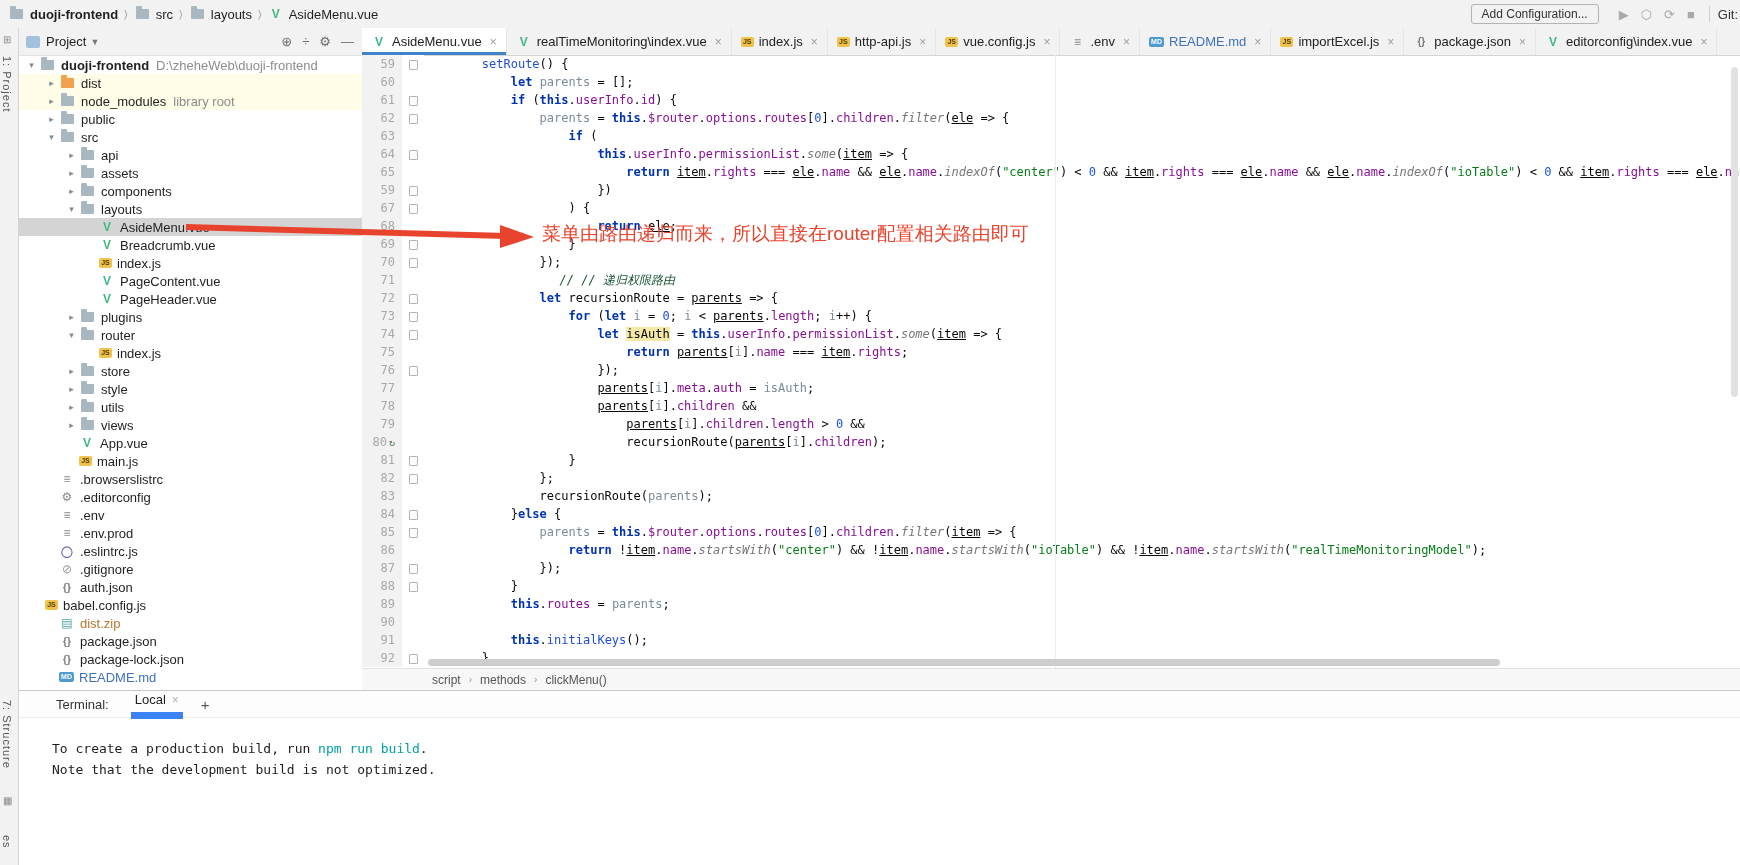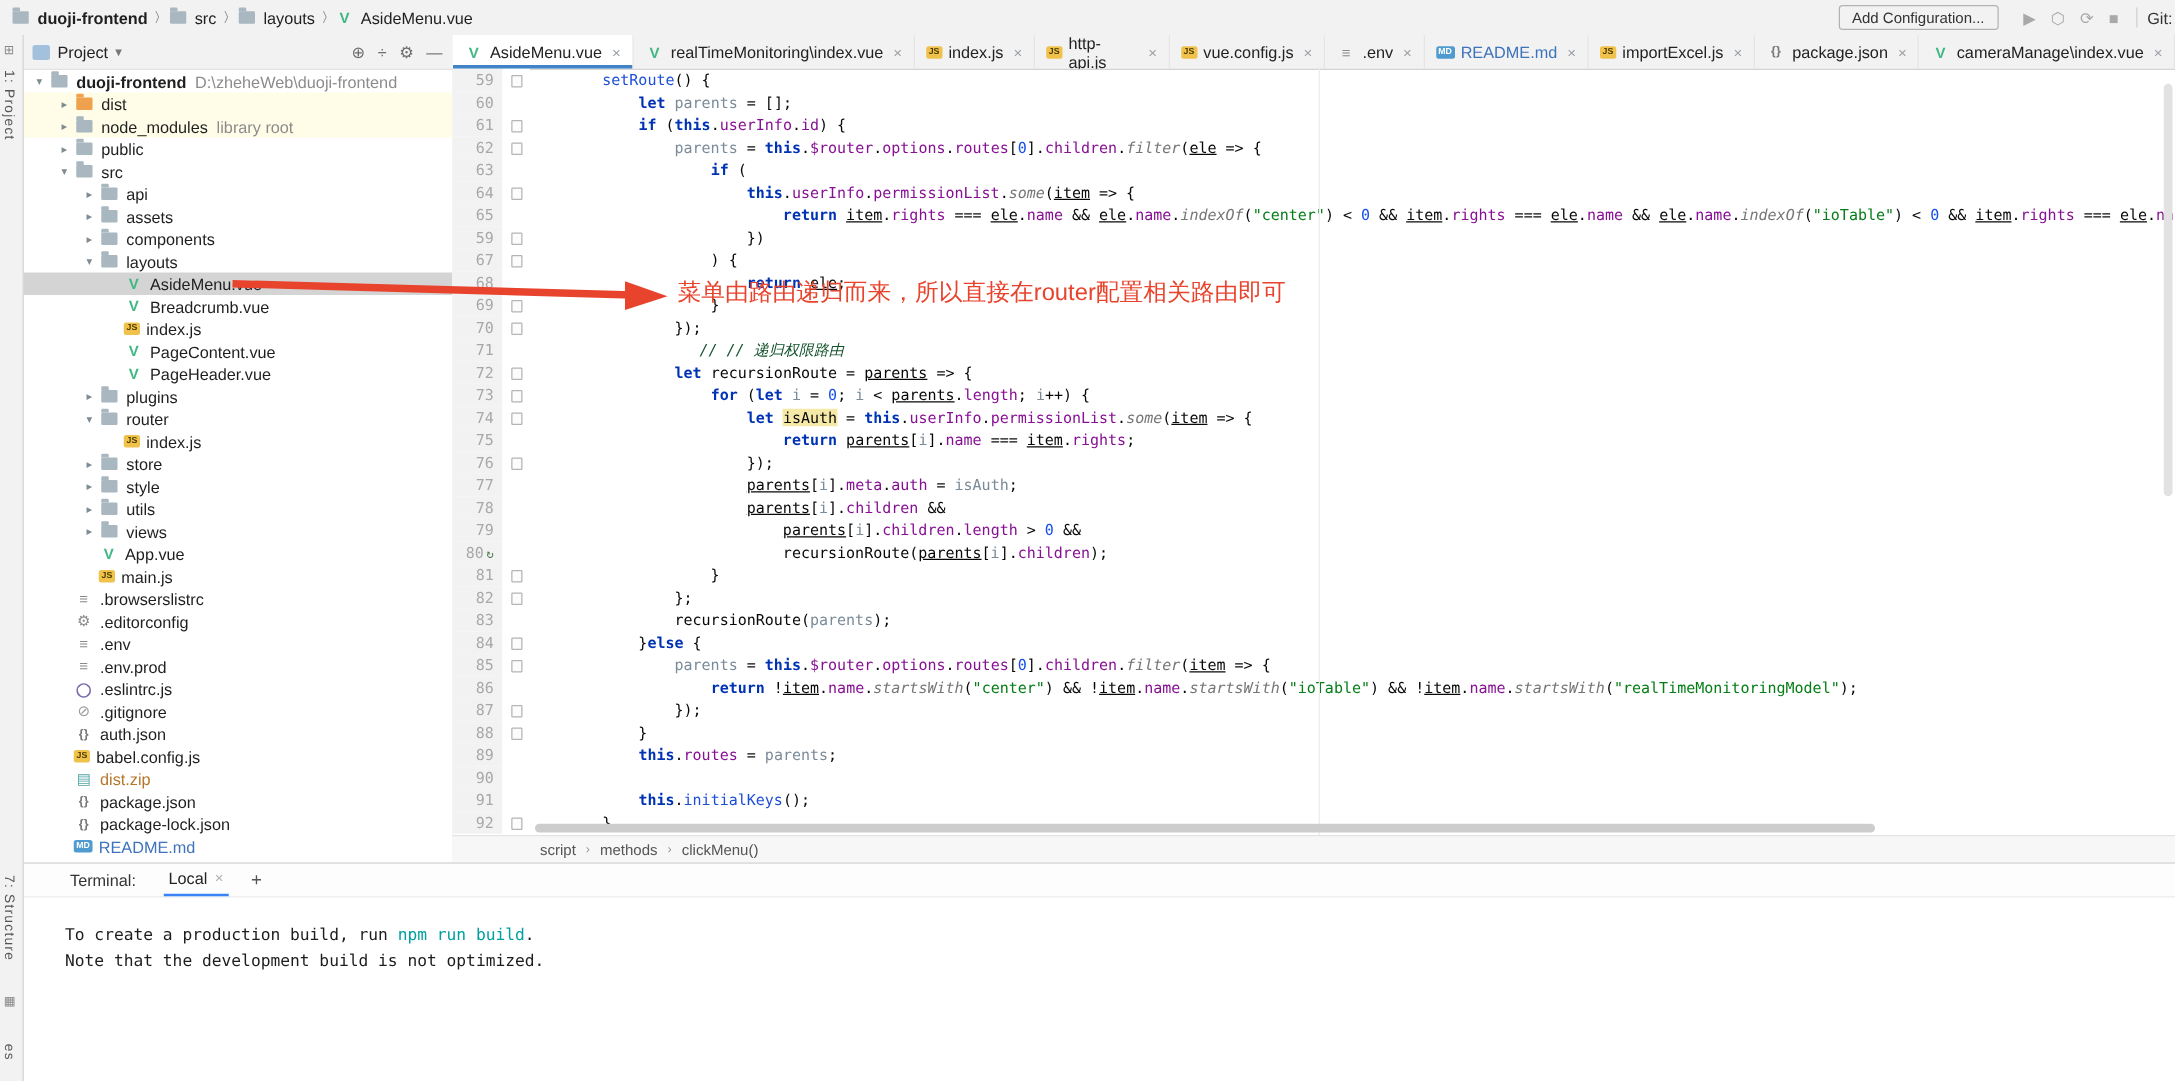--- a/index.html
+++ b/index.html
@@ -76,21 +76,21 @@
   .sg-h{background:#f6e9a8;color:#080808;}
   .marginline{position:absolute;top:0;bottom:0;left:693px;width:1px;background:#ececec;}
   .hscroll{position:absolute;left:66px;right:240px;bottom:3px;height:7px;background:#cdcdcd;border-radius:4px;}
   .vscroll{position:absolute;right:2px;top:12px;width:7px;height:330px;background:#e2e2e2;border-radius:4px;}
   .edcrumbbar{position:absolute;left:0;right:0;bottom:0;height:21px;background:#f7f7f7;border-top:1px solid #e3e3e3;display:flex;align-items:center;padding-left:70px;color:#555;font-size:12px;gap:8px;}
   .edcrumb-sep{color:#9a9a9a;font-size:10px;}
   
   .terminal{position:absolute;left:18px;right:0;top:690px;bottom:0;background:#fff;border-top:1px solid #c9c9c9;}
   .termhead{height:26px;display:flex;align-items:center;padding-left:38px;border-bottom:1px solid #ececec;background:#fdfdfd;}
   .termlbl{color:#333;margin-right:22px;}
-  .termtab{display:flex;align-items:center;gap:6px;padding:3px 4px 5px;border-bottom:2px solid #3b82f6;color:#222;cursor:default;}
+  .termtab{display:flex;align-items:center;gap:6px;padding:3px 4px 5px;border-bottom:7px solid #3b82f6;color:#222;cursor:default;}
   .termtab .x{color:#b0b0b0;font-size:12px;}
   .termplus{color:#555;font-size:15px;margin-left:18px;cursor:default;}
   .termout{padding:20px 0 0 34px;font:13px/21px "DejaVu Sans Mono",monospace;color:#1d1d1d;}
   .t-cmd{color:#00a0a0;}
   
   .anno-svg{position:absolute;left:0;top:0;width:1740px;height:865px;pointer-events:none;z-index:40;}
   .anno-text{position:absolute;left:542px;top:221px;font-size:19px;color:#e8432c;z-index:41;white-space:nowrap;font-family:"Liberation Sans",sans-serif;}
 </style>
 </head>
 <body>
@@ -296,21 +296,21 @@
         <div class="trow" style="padding-left: 26px;">
           <span class="chev"></span>
           <span class="icn i-ignored">⊘</span>
           <span class="tlabel">.gitignore</span>
         </div>
         <div class="trow" style="padding-left: 26px;">
           <span class="chev"></span>
           <span class="icn i-json">{}</span>
           <span class="tlabel">auth.json</span>
         </div>
-        <div class="trow" style="padding-left: 26px;">
+        <div class="trow" style="padding-left: 12px;">
           <span class="chev"></span>
           <span class="icn i-js">JS</span>
           <span class="tlabel">babel.config.js</span>
         </div>
         <div class="trow" style="padding-left: 26px;">
           <span class="chev"></span>
           <span class="icn i-zip">▤</span>
           <span class="tlabel" style="color: rgb(184, 118, 43);">dist.zip</span>
         </div>
         <div class="trow" style="padding-left: 26px;">
@@ -373,21 +373,21 @@
           <span class="tab-label">importExcel.js</span>
           <span class="tab-close">×</span>
         </div>
         <div class="tab">
           <span class="icn i-json">{}</span>
           <span class="tab-label">package.json</span>
           <span class="tab-close">×</span>
         </div>
         <div class="tab">
           <span class="icn i-vue">V</span>
-          <span class="tab-label">cameraManage\index.vue</span>
+          <span class="tab-label">editorconfig\index.vue</span>
           <span class="tab-close">×</span>
         </div>
       </div>
     <div class="codearea">
       <div class="marginline"></div>
       <div>
           <div class="cl">
             <span class="lnum">59</span>
             <span class="fcell">
               <span class="fmark"></span>

